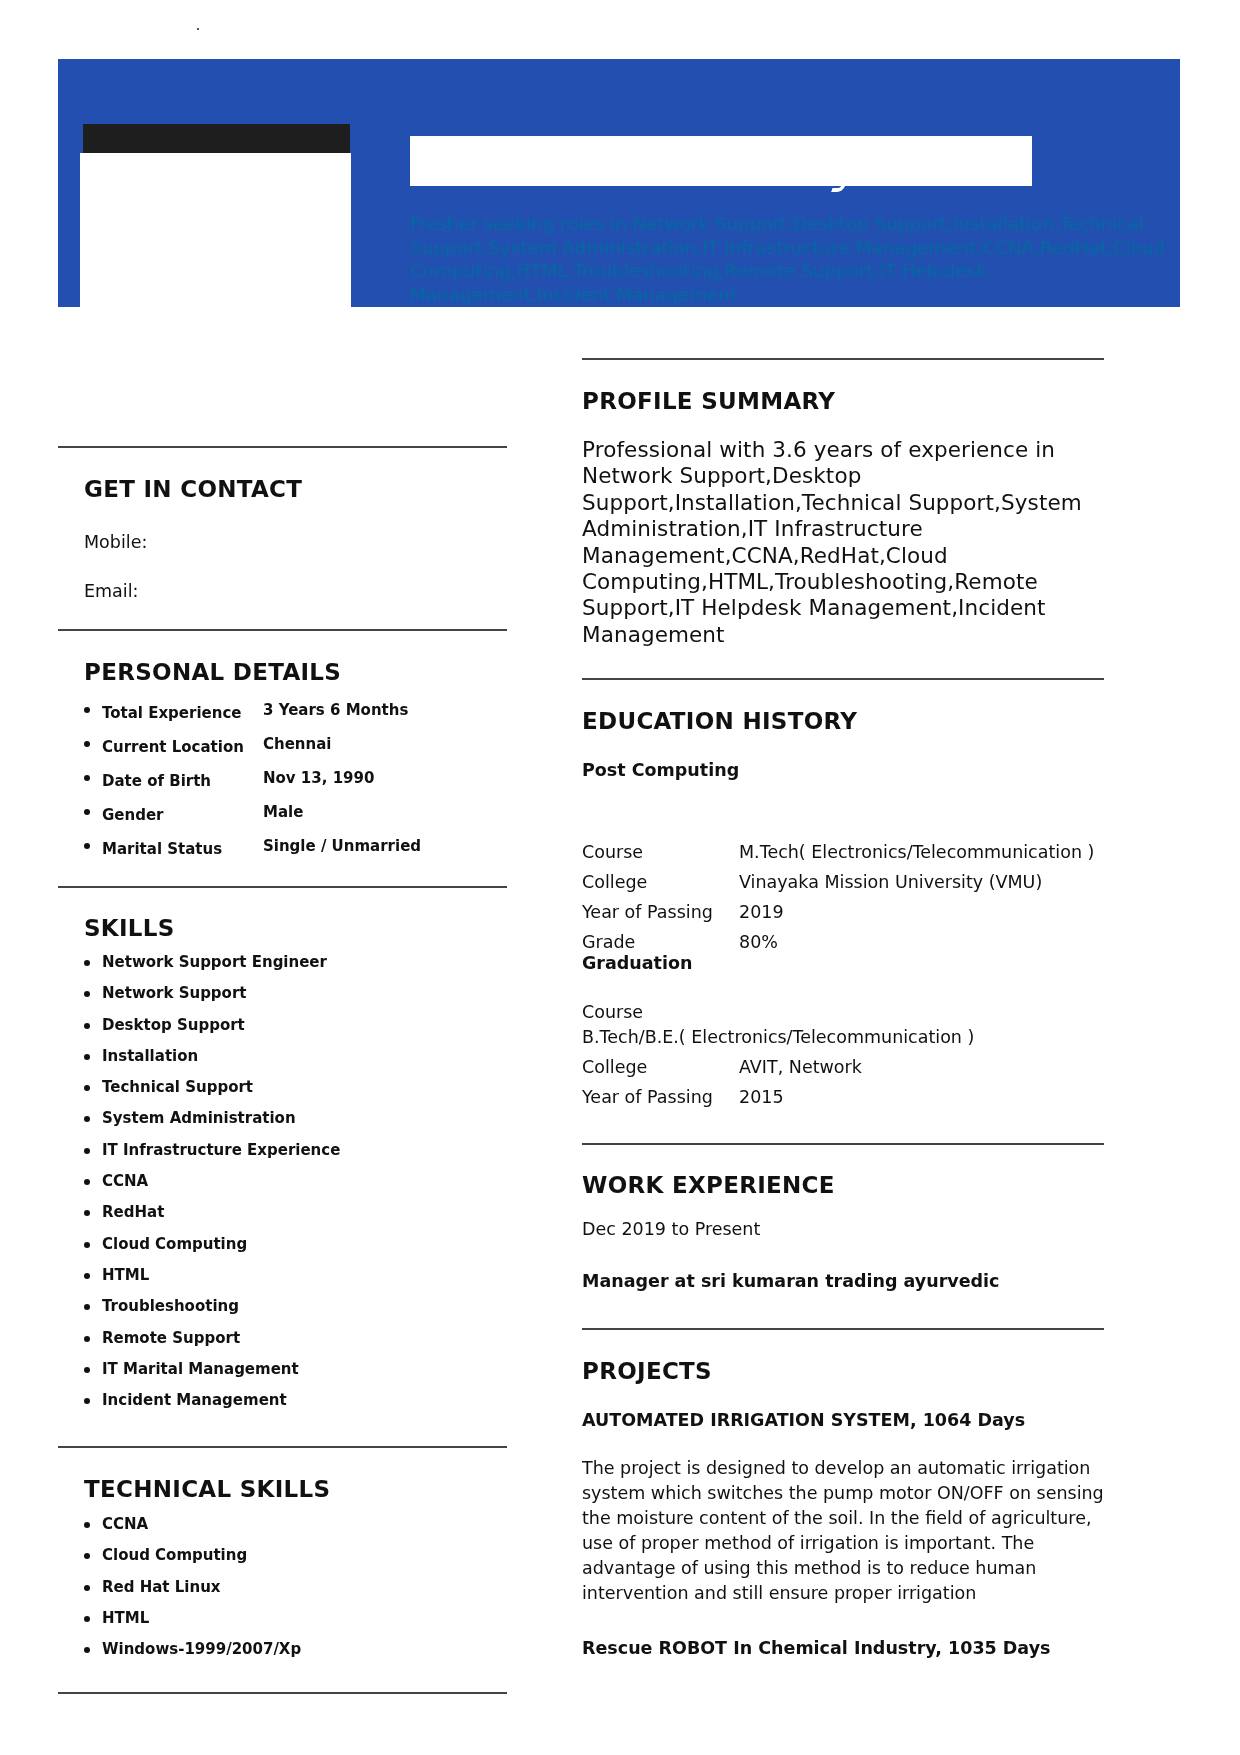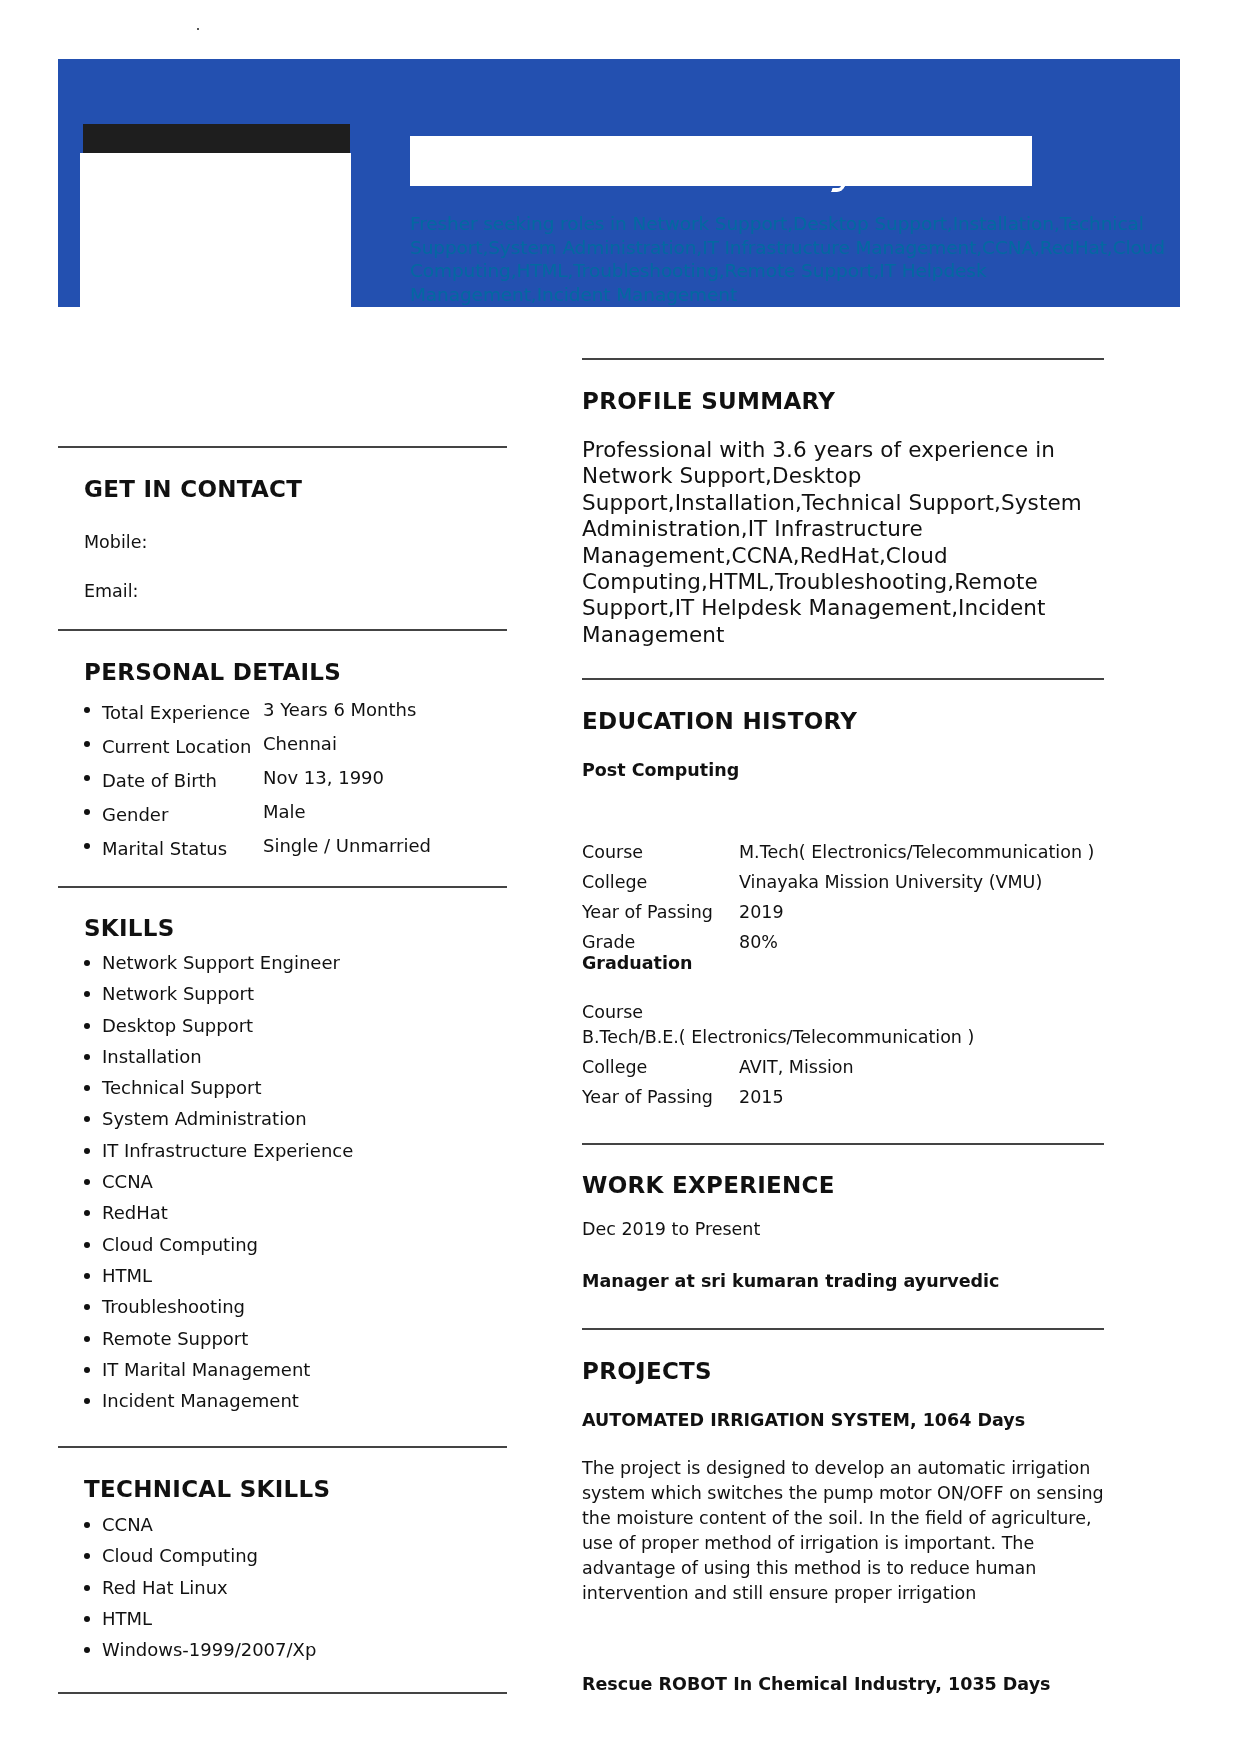--- a/index.html
+++ b/index.html
@@ -70,24 +70,25 @@
       font-size: 17.5px;
       color: #111;
     }
     .bullets {
       position: absolute; left: 84px;
       list-style: none;
     }
     .bullets li {
       position: relative;
       padding-left: 18px;
-      font-size: 18px;
+      font-size: 15px;
       line-height: 31.3px;
       height: 31.3px;
       white-space: nowrap;
+      font-weight: bold;
     }
     .bullets li .b {
       position: absolute; left: 0; top: 13px;
       width: 6px; height: 6px; border-radius: 50%;
       background: #111;
     }
     .pd-list li { height: 34px; line-height: 34px; }
     .pd-list li .b { top: 14px; }
     .pd-label { display: inline-block; width: 161px; position: relative; top: 3px; }
     .pd-value { display: inline-block; }
@@ -189,26 +190,26 @@
 <div class="kv" style="top:837px;">
   <div class="row"><span class="k">Course</span><span class="v">M.Tech( Electronics/Telecommunication )</span></div>
   <div class="row"><span class="k">College</span><span class="v">Vinayaka Mission University (VMU)</span></div>
   <div class="row"><span class="k">Year of Passing</span><span class="v">2019</span></div>
   <div class="row"><span class="k">Grade</span><span class="v">80%</span></div>
 </div>
 
 <div class="sub-title" style="top:953px;">Graduation</div>
 <div class="kv" style="top:1000px;">
   <div class="row wrap" style="margin-bottom:2px;"><span class="k">Course</span><span class="v">B.Tech/B.E.( Electronics/Telecommunication )</span></div>
-  <div class="row"><span class="k">College</span><span class="v">AVIT, Mission</span></div>
+  <div class="row"><span class="k">College</span><span class="v">AVIT, Network</span></div>
   <div class="row"><span class="k">Year of Passing</span><span class="v">2015</span></div>
 </div>
 
 <div class="rule right" style="top:1143px;"></div>
 <div class="sec-title right-x" style="top:1172px;">WORK EXPERIENCE</div>
 <div class="plain right-x" style="top:1219px;">Dec 2019 to Present</div>
 <div class="sub-title" style="top:1271px;">Manager at sri kumaran trading ayurvedic</div>
 
 <div class="rule right" style="top:1328px;"></div>
 <div class="sec-title right-x" style="top:1358px;">PROJECTS</div>
 <div class="sub-title" style="top:1410px;">AUTOMATED IRRIGATION SYSTEM, 1064 Days</div>
 <div class="proj-desc">The project is designed to develop an automatic irrigation system which switches the pump motor ON/OFF on sensing the moisture content of the soil. In the field of agriculture, use of proper method of irrigation is important. The advantage of using this method is to reduce human intervention and still ensure proper irrigation</div>
-<div class="sub-title" style="top:1674px;">Rescue ROBOT In Chemical Industry, 1035 Days</div>
+<div class="sub-title" style="top:1638px;">Rescue ROBOT In Chemical Industry, 1035 Days</div>
 
 </body></html>

